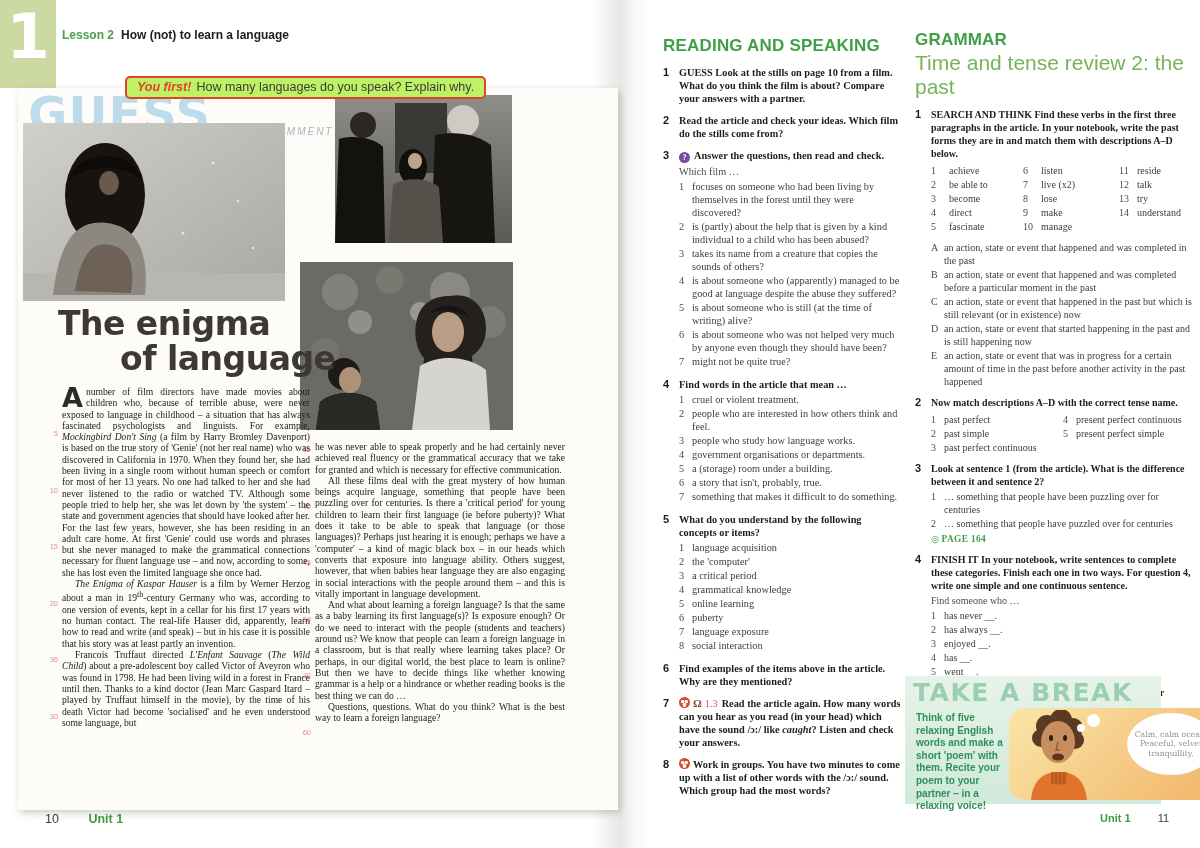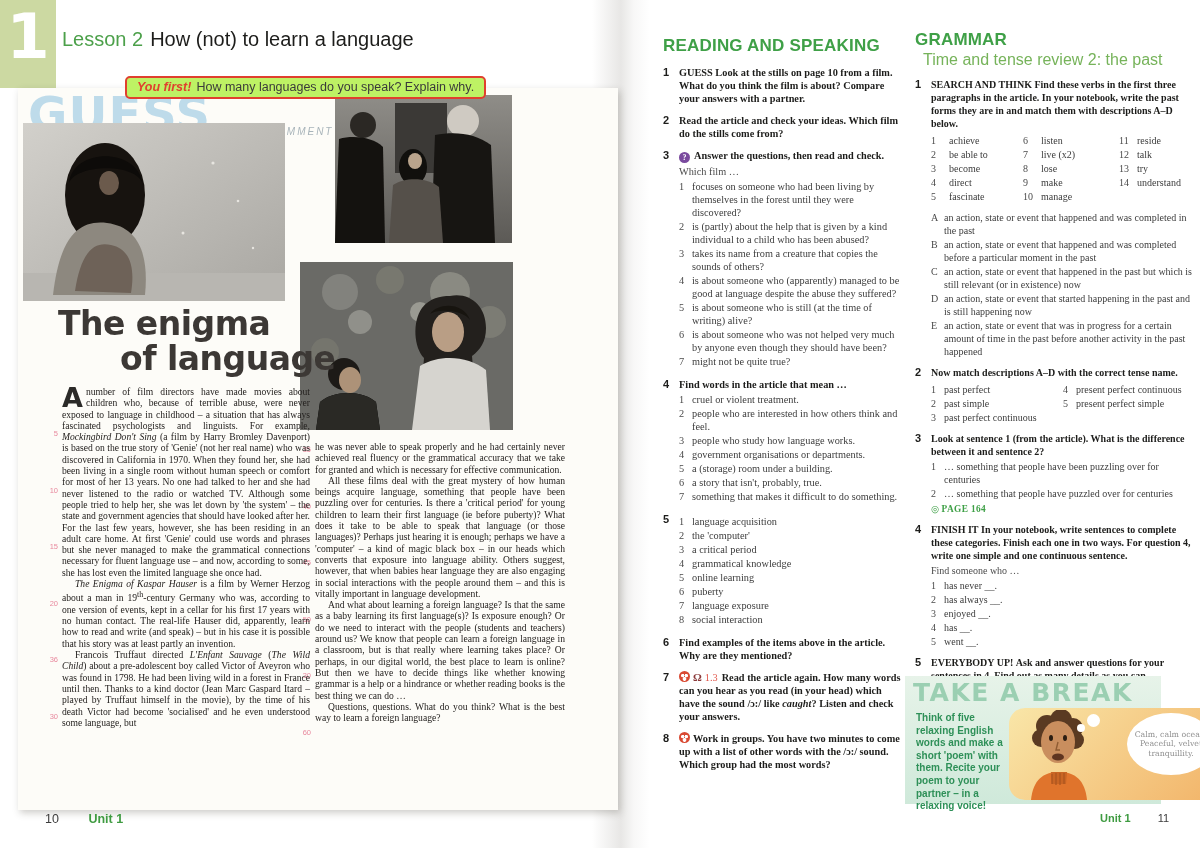--- a/index.html
+++ b/index.html
@@ -7,21 +7,21 @@
     width:1200px; height:848px; position:relative; overflow:hidden;
     background:#ffffff; font-family:"Liberation Sans", sans-serif;
   }
   
   .gutter { position:absolute; left:592px; top:0; width:72px; height:848px; pointer-events:none;
     background:linear-gradient(to right, rgba(110,104,95,0) 0%, rgba(110,104,95,0.16) 40%, rgba(110,104,95,0.05) 58%, rgba(255,255,255,0) 80%); }
 
   
   .unit-square { position:absolute; left:0; top:0; width:56px; height:88px; background:#ccd9a2;
     color:#fff; font-weight:bold; font-size:62px; line-height:74px; text-align:center; font-family:"DejaVu Sans",sans-serif; }
-  .lesson-line { position:absolute; left:62px; top:28px; font-size:20px; font-weight:normal; white-space:nowrap; }
+  .lesson-line { position:absolute; left:62px; top:28px; font-size:12px; font-weight:bold; white-space:nowrap; }
   .lesson-label { color:#4ca04a; } .lesson-title { color:#1d1d1b; margin-left:7px; }
   .you-first { position:absolute; left:125px; top:76px; border:2px solid #e0402e; border-radius:5px;
     background:#bef264; padding:2px 10px 3px; font-size:12.5px; color:#3a3a3a; z-index:6; white-space:nowrap; }
   .you-first .yf { color:#e0402e; font-weight:bold; font-style:italic; margin-right:5px; }
 
   
   .mag { position:absolute; left:18px; top:88px; width:600px; height:722px; background:#fdfcf8;
     box-shadow:2px 3px 7px rgba(60,55,45,0.25); }
   .film-logo { position:absolute; left:10px; top:-2px; font-size:48px; font-weight:bold; color:#bedbea;
     letter-spacing:1px; font-family:"DejaVu Sans",sans-serif; }
@@ -53,21 +53,21 @@
   .footer-left  { position:absolute; left:45px;  top:812px; font-size:12.5px; color:#3c3c3c; }
   .footer-left .unit  { color:#3f9b41; font-weight:bold; margin-left:26px; }
   .footer-right { position:absolute; left:1100px; top:812px; font-size:11px; color:#3c3c3c; }
   .footer-right .unit { color:#3f9b41; font-weight:bold; margin-right:24px; }
 
   
   .colA { position:absolute; left:663px; top:36px; width:238px; }
   .colB { position:absolute; left:915px; top:30px; width:281px; }
   h2.green { color:#3fa047; font-size:17px; margin:0 0 10px; letter-spacing:0.2px; font-family:"Liberation Sans",sans-serif; }
   .colB h2.green { margin:0; }
-  .subtitle { color:#76b35a; font-size:16px; font-weight:normal; margin:1px 8px 9px; }
+  .subtitle { color:#76b35a; font-size:21px; font-weight:normal; margin:1px 0 9px; }
 
   .ex { display:flex; margin-bottom:9px; }
   .colB .ex { margin-bottom:7px; }
   .ex .n { width:16px; flex:none; font-weight:bold; font-size:11px; color:#1d1d1b; }
   .ex .body { flex:1; font-size:10.3px; line-height:13px; color:#2b2b2b;font-family:Liberation Serif, serif; }
   .colB .ex .body { font-size:10px; line-height:13px; }
   .lead, .tag { font-weight:bold; color:#1d1d1b; }
   .intro { color:#4a4a4a; margin-top:2px; }
   .sub { margin:2px 0 0; padding:0; list-style:none; }
   .sub li { display:flex; margin-bottom:1px; }
@@ -313,20 +313,21 @@
             <span class="sn">7</span>
             <span class="st">something that makes it difficult to do something.</span>
           </li>
         </ul>
     </div>
   </div>
 
   <div class="ex">
     <span class="n">5</span>
     <div class="body">
+      <span class="lead">What do you understand by the following concepts or items?</span>
       <ul class="sub">
           <li>
             <span class="sn">1</span>
             <span class="st">language acquisition</span>
           </li>
           <li>
             <span class="sn">2</span>
             <span class="st">the 'computer'</span>
           </li>
           <li>

